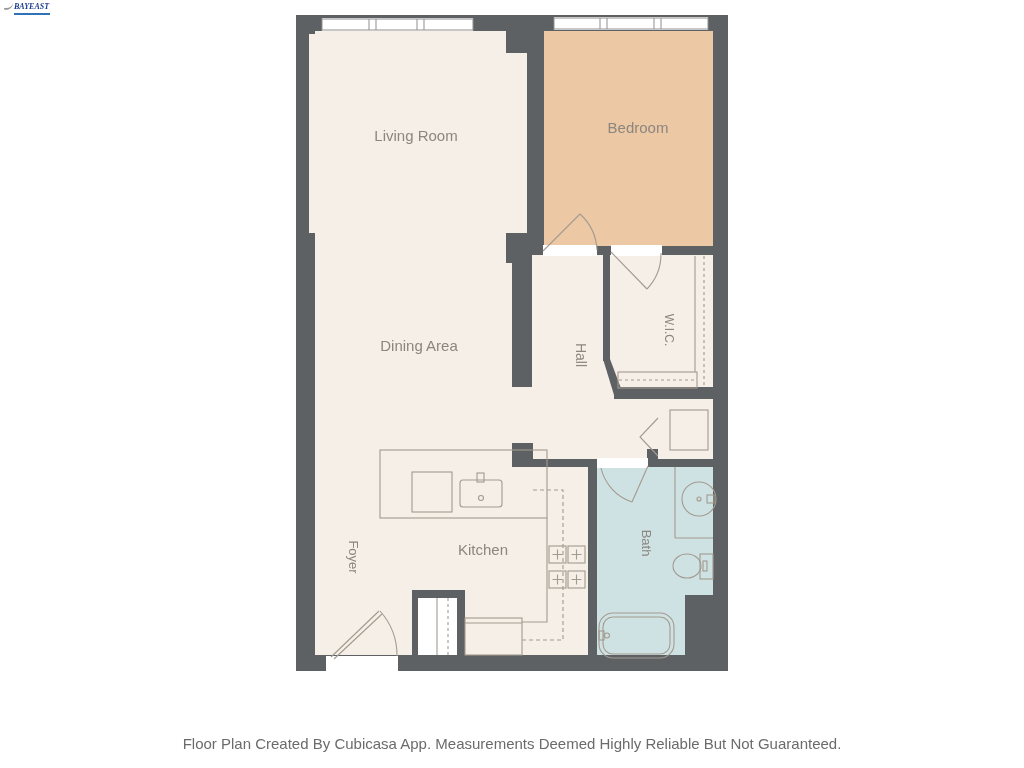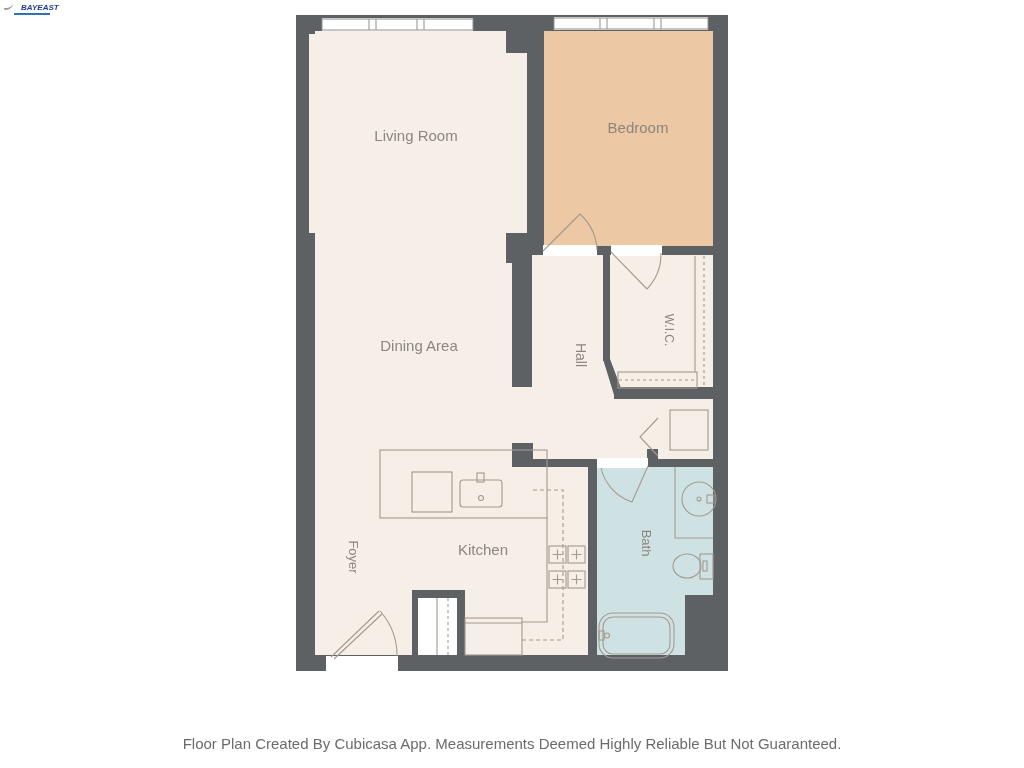--- a/index.html
+++ b/index.html
@@ -5,21 +5,21 @@
   html,body{margin:0;padding:0;}
   body{
     width:1024px;height:768px;position:relative;overflow:hidden;
     background:#ffffff;font-family:"Liberation Sans", sans-serif;
   }
   #plan-wrap{position:absolute;left:296px;top:15px;width:432px;height:540px;}
   #logo{
     position:absolute;left:4px;top:3px;width:60px;height:14px;
     display:flex;flex-direction:column;line-height:1;
   }
-  #logo .logo-row{display:flex;align-items:center;gap:8px;}
+  #logo .logo-row{display:flex;align-items:flex-start;gap:1px;font-family:Liberation Serif, serif;}
   #logo .swoosh{
     width:9px;height:7px;border-bottom:2px solid #9a9a9a;
     border-radius:0 0 8px 2px;transform:translateY(-2px);
   }
   #logo .logo-text{
     font-size:8px;font-weight:bold;font-style:italic;color:#1d3d91;
     letter-spacing:0px;
   }
   #logo .logo-bar{width:36px;height:2px;background:#2f72b8;margin:1px 0 0 10px;}
   #footer{

